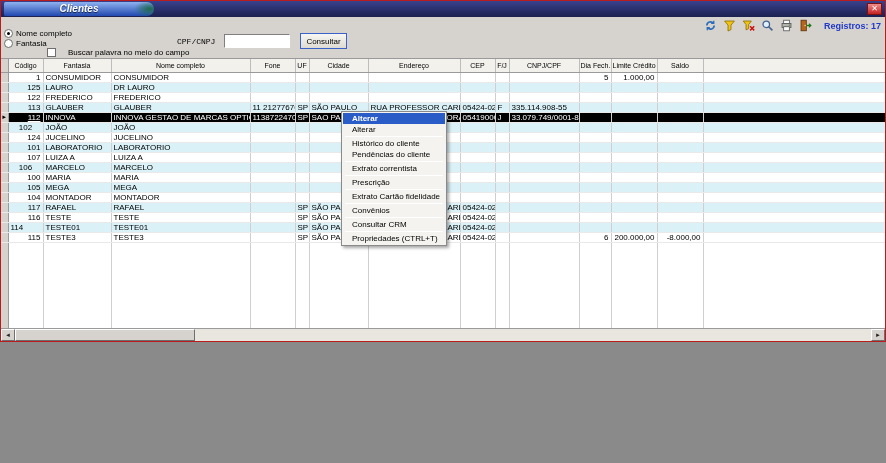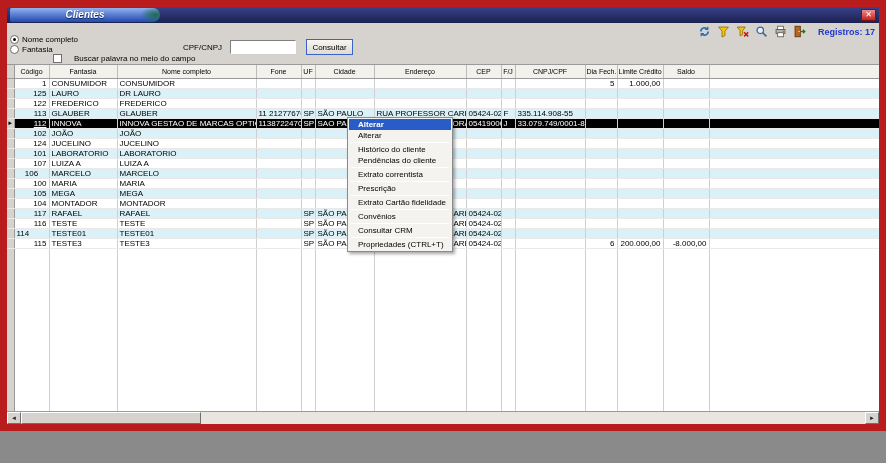--- a/index.html
+++ b/index.html
@@ -1,19 +1,19 @@
 <!DOCTYPE html>
 <html style="--stripe: #d9f1f7; --sel-bg: #000000; --sel-fg: #ffffff; --menu-hl: #2a5cc8;"><head>
 <meta charset="utf-8">
 <style>
   * { margin:0; padding:0; box-sizing:border-box; }
   html,body { width:886px; height:463px; }
   body { font-family:"Liberation Sans","DejaVu Sans",sans-serif; background:#8a8a8a; }
 
-  .window { position:relative; width:886px; height:431px; background:#e5e5e5; border:7px solid #b91c1c; overflow:hidden; }
+  .window { position:relative; width:886px; height:342px; background:#e5e5e5; border:1px solid #b91c1c; overflow:hidden; }
 
   
   .titlebar { position:absolute; top:0; left:0; right:0; height:16px; background:linear-gradient(#39418c,#1b2150); }
   .title-tab { position:absolute; left:3px; top:1px; width:150px; height:14px;
     border-radius:3px 14px 14px 3px;
     background: radial-gradient(ellipse 22px 12px at 97% 50%, #1e6a50 0%, rgba(30,106,80,0) 70%),
                 linear-gradient(#8fb2ee,#2048b0);
     color:#fff; font-size:10px; font-weight:bold; font-style:italic; text-align:center; line-height:14px;
     text-shadow:0 1px 1px #10204a; }
   .close-btn { position:absolute; right:3px; top:2px; width:15px; height:12px;
@@ -23,21 +23,21 @@
   
   .controls { position:absolute; top:16px; left:0; right:0; height:41px; background:#d6d3ce; }
   .ctl-label { font-size:8px; color:#000; white-space:nowrap; }
   .radio-row { position:absolute; display:flex; align-items:center; gap:3px; }
   .radio { width:9px; height:9px; border-radius:50%; background:#fff; border:1px solid #6e6e6e; position:relative; display:inline-block; }
   .radio.checked::after { content:''; position:absolute; left:2px; top:2px; width:3px; height:3px; border-radius:50%; background:#000; }
   .checkbox { width:9px; height:9px; background:#fff; border:1px solid #6e6e6e; display:inline-block; }
   .r-nome { left:3px; top:12px; }
   .r-fant { left:3px; top:22px; }
   .chk-row { left:46px; top:31px;gap:12px; }
-  .cpf-label { position:absolute; left:176px; top:20px; }
+  .cpf-label { position:absolute; left:176px; top:20px;font-family:Liberation Mono, monospace; }
   .cpf-input { position:absolute; left:223px; top:17px; width:66px; height:14px; border:1px solid; border-color:#7f7f7f #fff #fff #7f7f7f; background:#fff; font-size:8px; padding:0 2px; }
   .consultar { position:absolute; left:299px; top:16px; width:47px; height:16px; font-size:8px;
     background:linear-gradient(#f7f6f2,#dedbd3); border:1px solid #3a62c8; cursor:pointer; }
 
   
   .toolbar-right { position:absolute; right:4px; top:1px; display:flex; align-items:center; gap:3px; }
   .tool-btn { width:16px; height:15px; display:flex; align-items:center; justify-content:center; background:transparent; border:none; cursor:pointer; padding:0; }
   .tool-btn svg { display:block; }
   .registros { font-size:9px; font-weight:bold; color:#2039c8; margin-left:7px; white-space:nowrap; }
 
@@ -267,21 +267,21 @@
             <td>05419000</td>
             <td>J</td>
             <td>33.079.749/0001-80</td>
             <td style="text-align: right;"></td>
             <td style="text-align: right;"></td>
             <td style="text-align: right;"></td>
             <td></td>
           </tr>
           <tr class="stripe">
             <td class="selcol"></td>
-            <td style="text-align: right; margin-left: 40px;">102</td>
+            <td style="text-align: center; margin-left: 40px;">102</td>
             <td>JOÃO</td>
             <td>JOÃO</td>
             <td></td>
             <td></td>
             <td></td>
             <td></td>
             <td></td>
             <td></td>
             <td></td>
             <td style="text-align: right;"></td>

